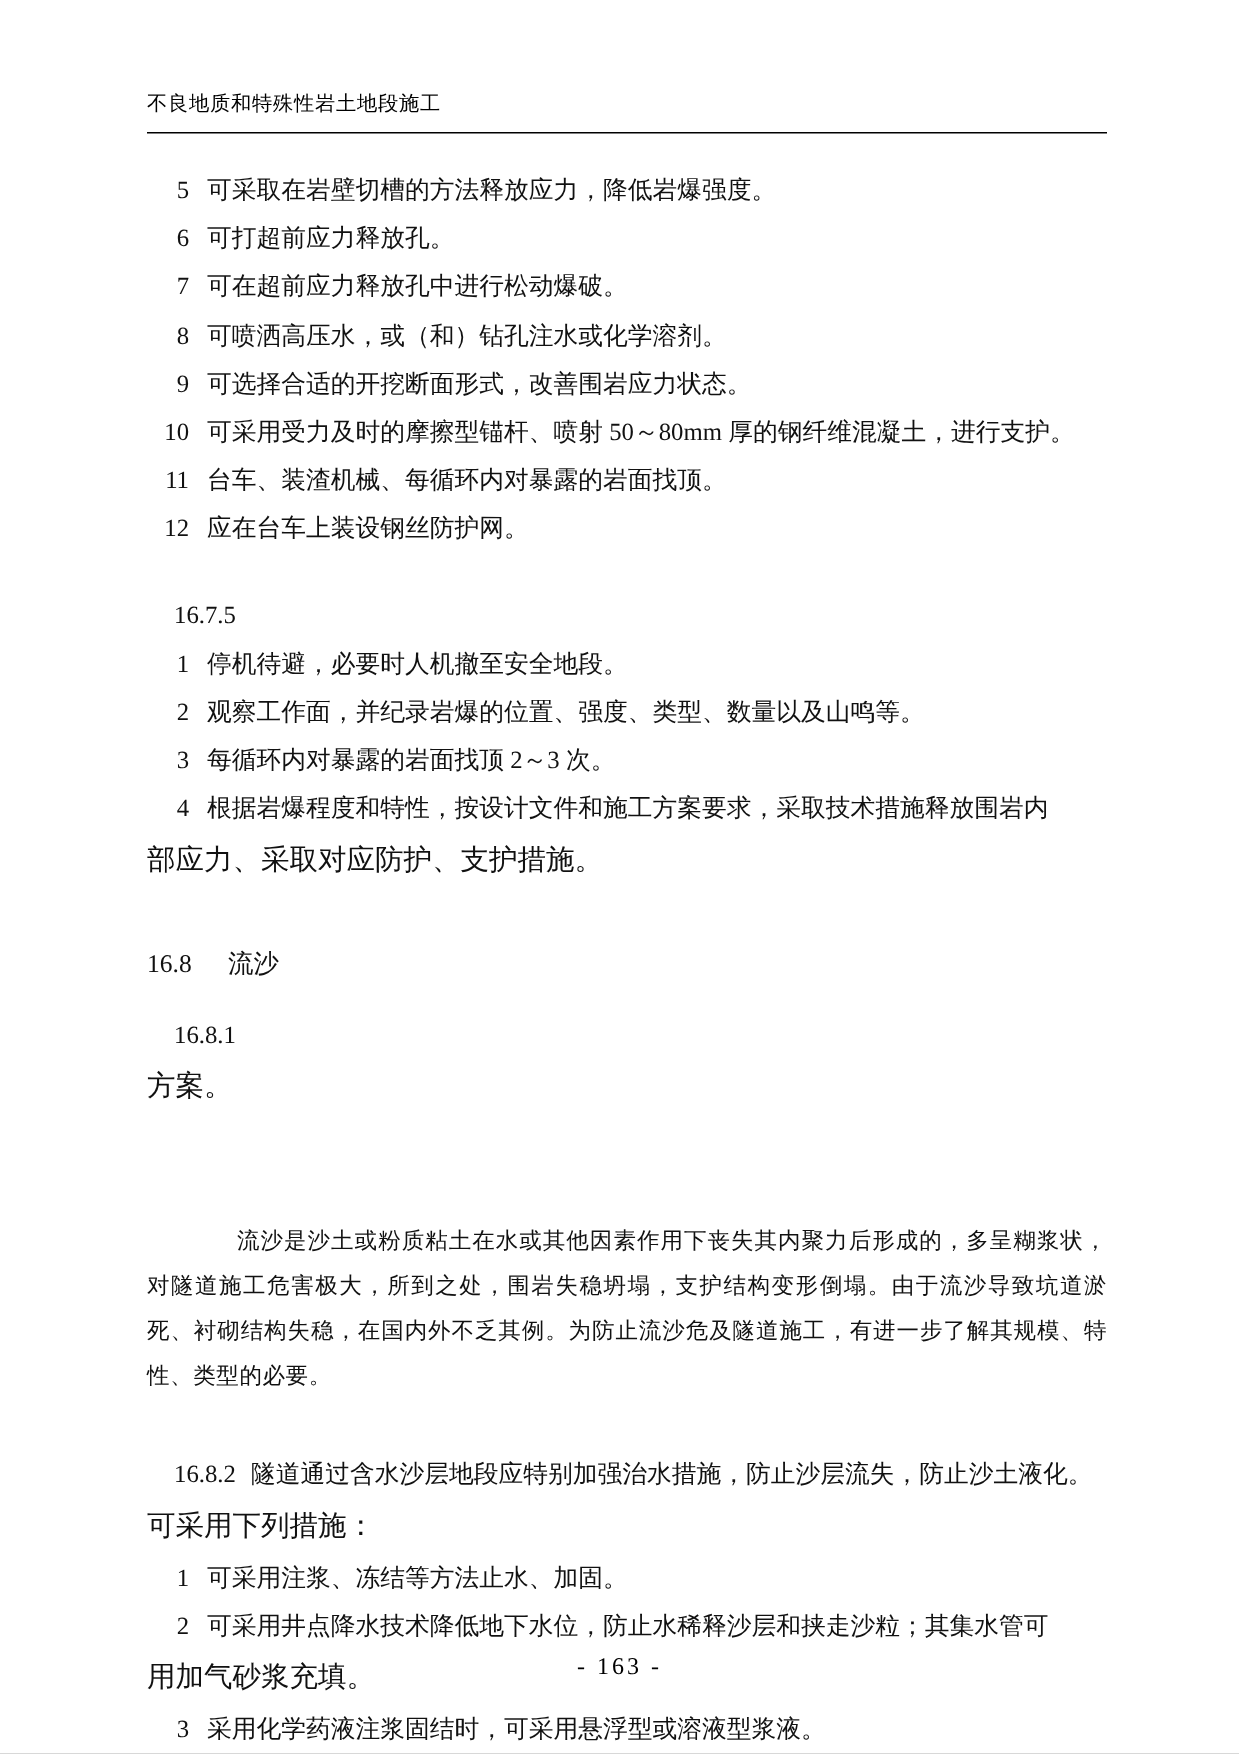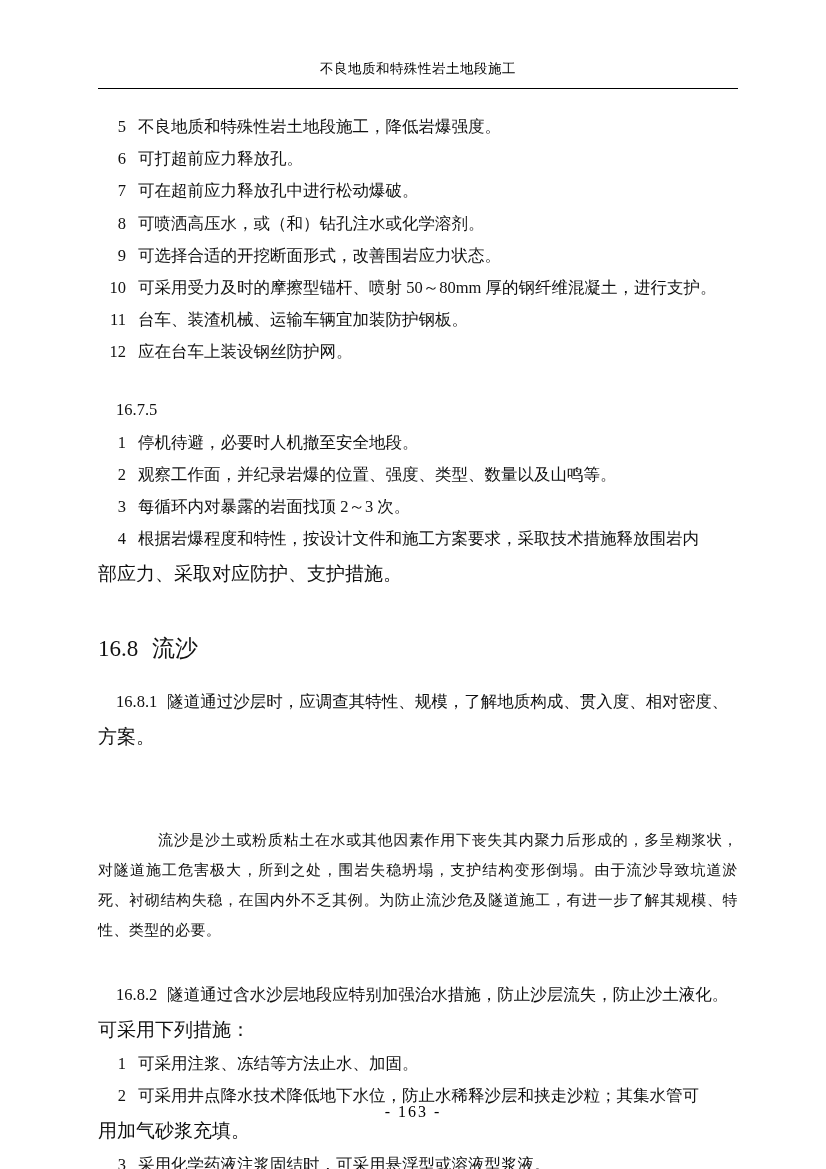--- a/index.html
+++ b/index.html
@@ -20,21 +20,21 @@
     overflow: hidden;
   }
   .page-inner {
     position: absolute;
     left: 98px;
     top: 60px;
     width: 640px;
   }
   
   .header {
-    text-align: center;
+    text-align: left;
     font-size: 13.5px;
     color: #000;
     letter-spacing: 0.5px;
     padding-bottom: 6px;
   }
   .header-rule {
     border-top: 1px solid #000;
     margin-top: 4px;
     margin-bottom: 22px;
   }
@@ -76,21 +76,21 @@
     font-size: 16.5px;
     line-height: 1.95;
     color: #111;
     padding-left: 18px;
   }
   .clause-head .cnum {
     flex: 0 0 auto;
     padding-right: 10px;
   }
   .section-title {
-    font-size: 23px;
+    font-size: 17px;
     line-height: 2.0;
     color: #111;
   }
   .section-title .snum {
     display: inline-block;
     width: 54px;
   }
   
   .expl-title {
     font-size: 15.5px;
@@ -132,21 +132,21 @@
 <div class="page">
 
   <div class="page-inner">
 
     <div class="header">不良地质和特殊性岩土地段施工</div>
     <div class="header-rule"></div>
 
     <div class="numlist">
       <div class="numitem">
         <span class="num smallnum">5</span>
-        <span class="txt">不良地质和特殊性岩土地段施工，降低岩爆强度。</span>
+        <span class="txt">可采取在岩壁切槽的方法释放应力，降低岩爆强度。</span>
       </div>
       <div class="numitem">
         <span class="num smallnum">6</span>
         <span class="txt">可打超前应力释放孔。</span>
       </div>
       <div class="numitem">
         <span class="num smallnum">7</span>
         <span class="txt">可在超前应力释放孔中进行松动爆破。</span>
       </div>
       <div class="numitem">
@@ -156,21 +156,21 @@
       <div class="numitem">
         <span class="num smallnum">9</span>
         <span class="txt">可选择合适的开挖断面形式，改善围岩应力状态。</span>
       </div>
       <div class="numitem">
         <span class="num smallnum">10</span>
         <span class="txt">可采用受力及时的摩擦型锚杆、喷射 50～80mm 厚的钢纤维混凝土，进行支护。</span>
       </div>
       <div class="numitem">
         <span class="num smallnum">11</span>
-        <span class="txt">台车、装渣机械、运输车辆宜加装防护钢板。</span>
+        <span class="txt">台车、装渣机械、每循环内对暴露的岩面找顶。</span>
       </div>
       <div class="numitem">
         <span class="num smallnum">12</span>
         <span class="txt">应在台车上装设钢丝防护网。</span>
       </div>
     </div>
 
     <div class="spacer-md"></div>
 
     <div class="clause-head">
@@ -200,21 +200,20 @@
     <div class="spacer-lg"></div>
 
     <div class="section-title">
       <span class="snum smallnum">16.8</span><span>流沙</span>
     </div>
 
     <div class="spacer-sm"></div>
 
     <div class="clause-head">
       <span class="cnum smallnum">16.8.1</span>
-      <span>隧道通过沙层时，应调查其特性、规模，了解地质构成、贯入度、相对密度、</span>
     </div>
     <div class="para">方案。</div>
 
     <div class="spacer-md"></div>
 
     <div class="expl-body">
       <span class="first">流沙是沙土或粉质粘土在水或其他因素作用下丧失其内聚力后形成的，多呈糊浆状，对隧道施工危害极大，所到之处，围岩失稳坍塌，支护结构变形倒塌。由于流沙导致坑道淤死、衬砌结构失稳，在国内外不乏其例。为防止流沙危及隧道施工，有进一步了解其规模、特性、类型的必要。</span>
     </div>
 
     <div class="spacer-lg"></div>

